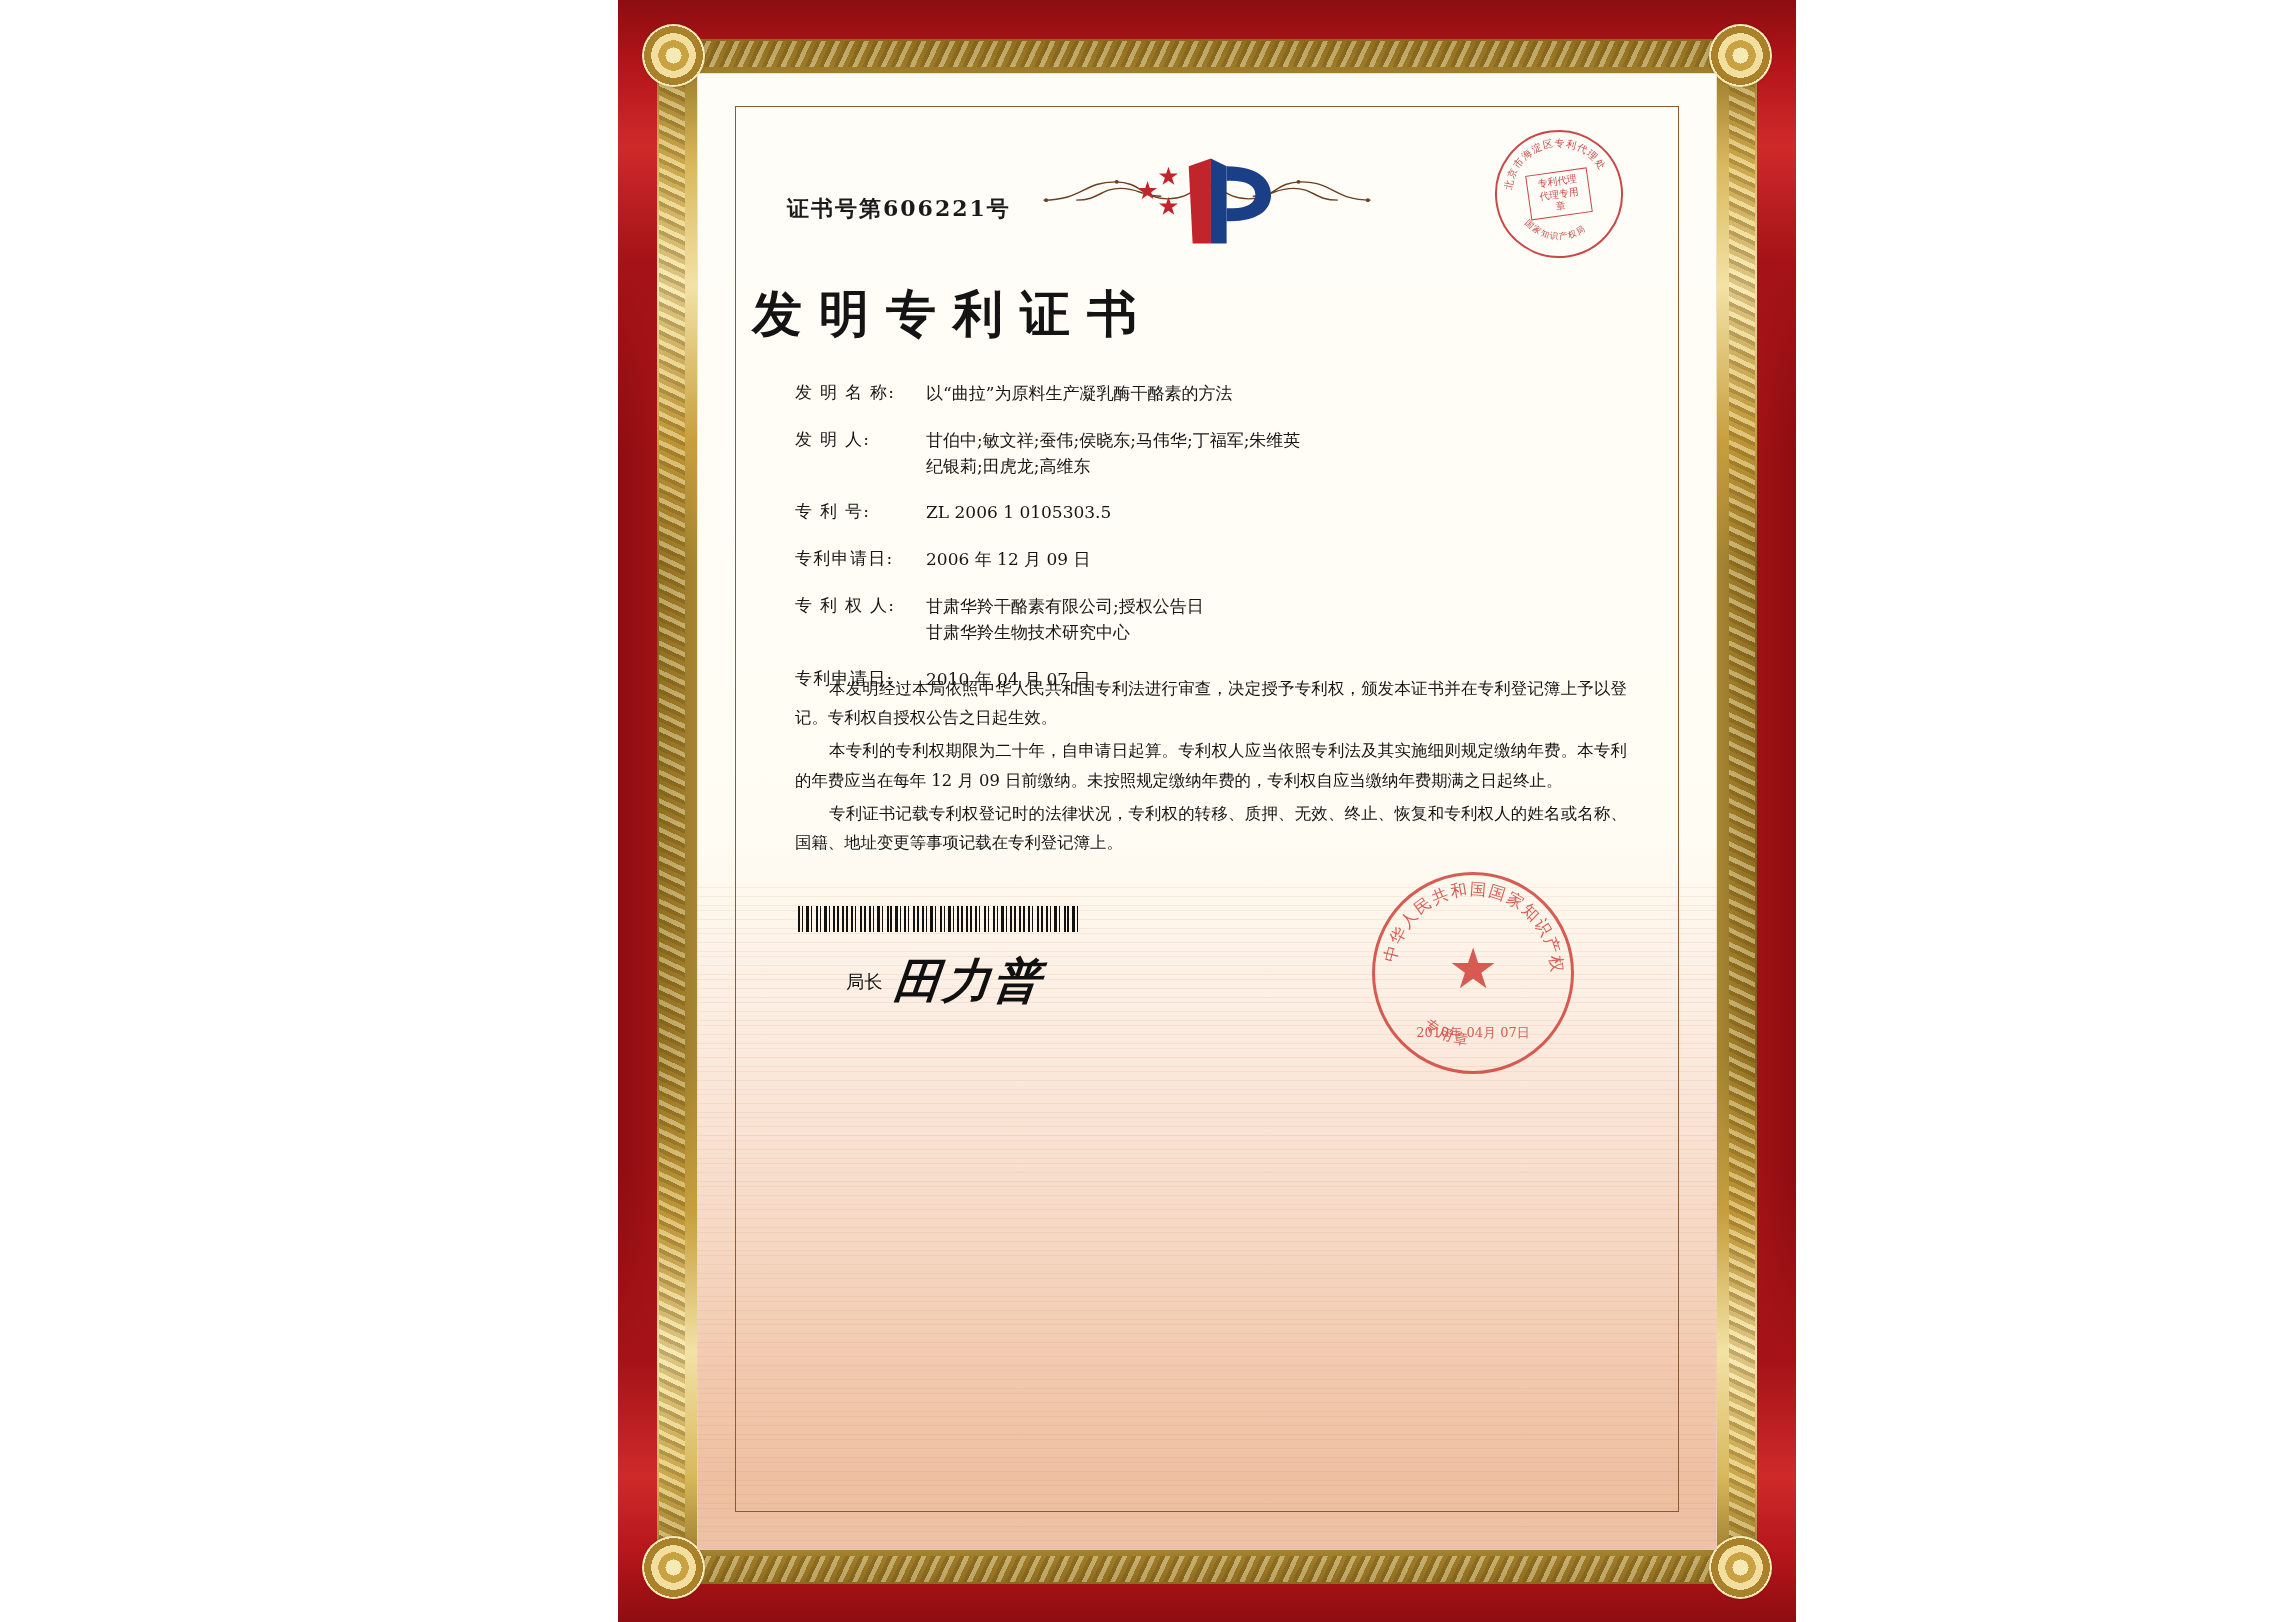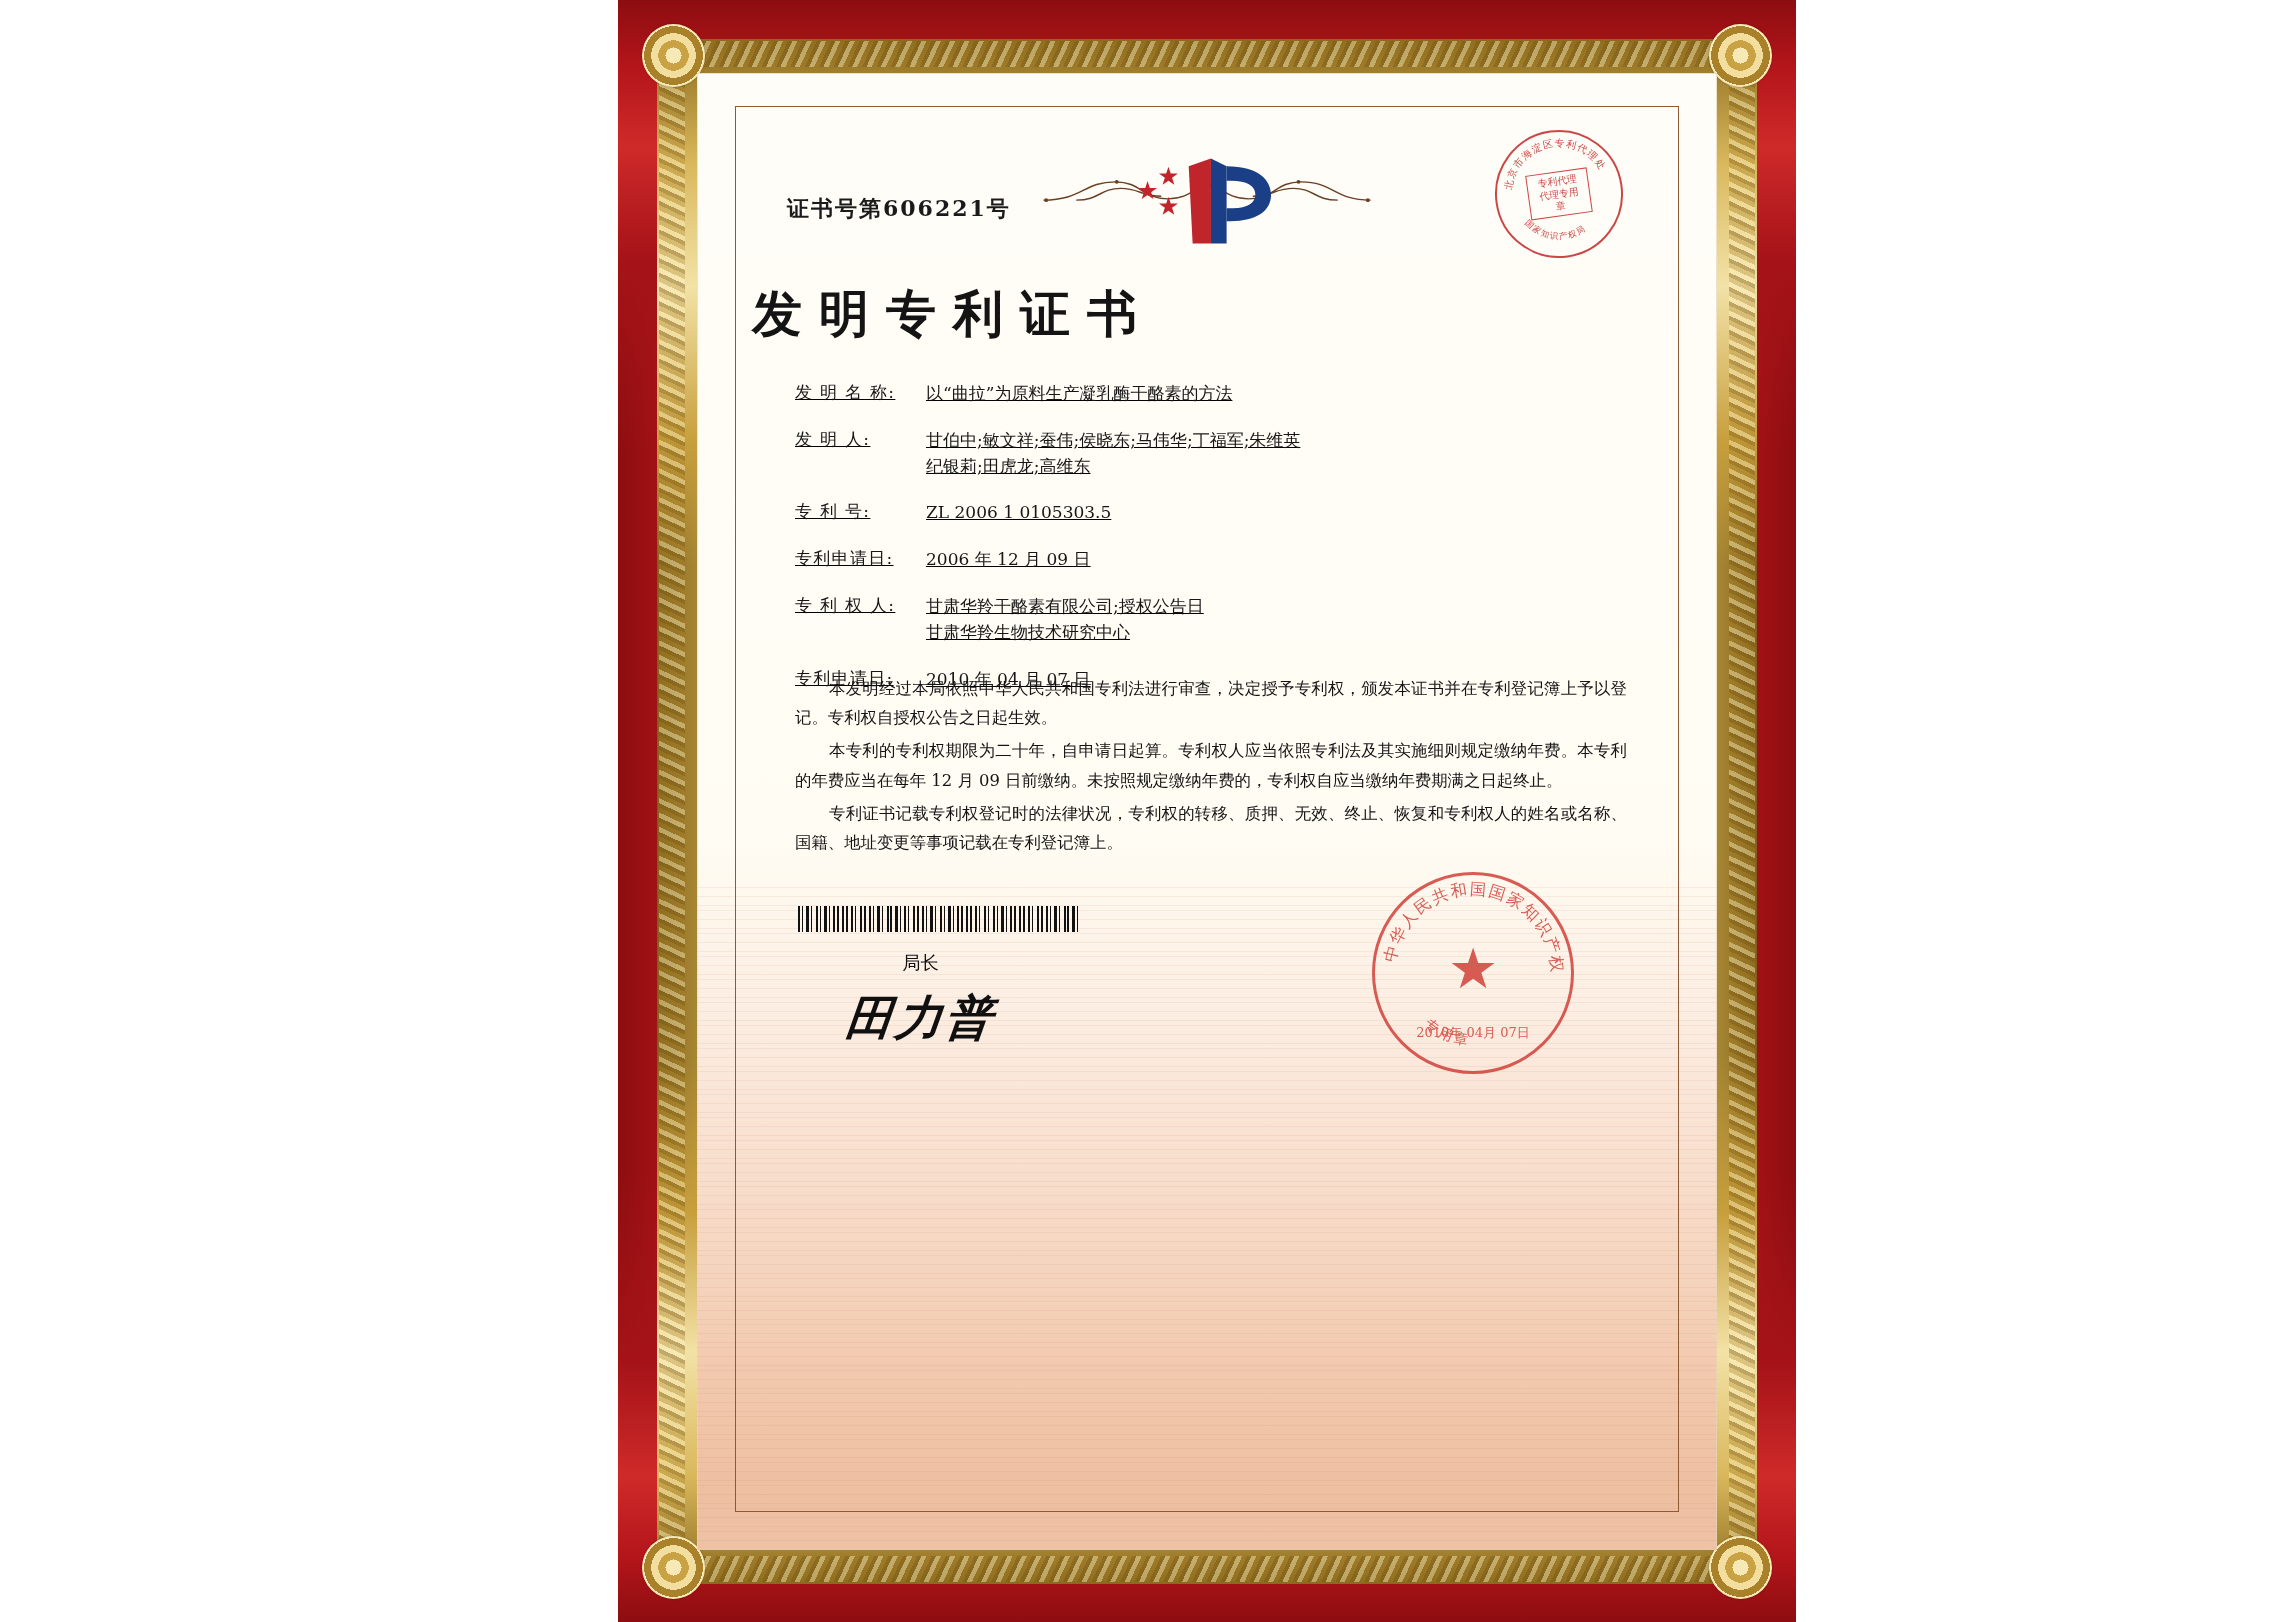--- a/index.html
+++ b/index.html
@@ -184,21 +184,20 @@
     color: #141414;
     font-family: "DejaVu Serif", serif;
     text-indent: 17px;
   }
 
   .fields {
     position: absolute;
     left: 60px;
     right: 52px;
     top: 275px;
-    text-decoration: underline;
   }
   .field-row {
     display: flex;
     align-items: flex-start;
     margin-bottom: 21px;
     font-size: 17px;
     color: #161616;
     font-family: "DejaVu Serif", serif;
   }
   .field-label {
@@ -247,21 +246,20 @@
       #111 13px 14.4px, transparent 14.4px 17.7px);
   }
 
   .signature-block {
     position: absolute;
     left: 111px;
     top: 844px;
     display: flex;
     align-items: center;
     gap: 11.8px;
-    flex-direction: column;
   }
   .sig-label {
     font-size: 18.3px;
     color: #111;
     font-family: "DejaVu Serif", serif;
   }
   .sig-name {
     font-size: 47px;
     color: #101010;
     font-family: "DejaVu Serif", serif;

